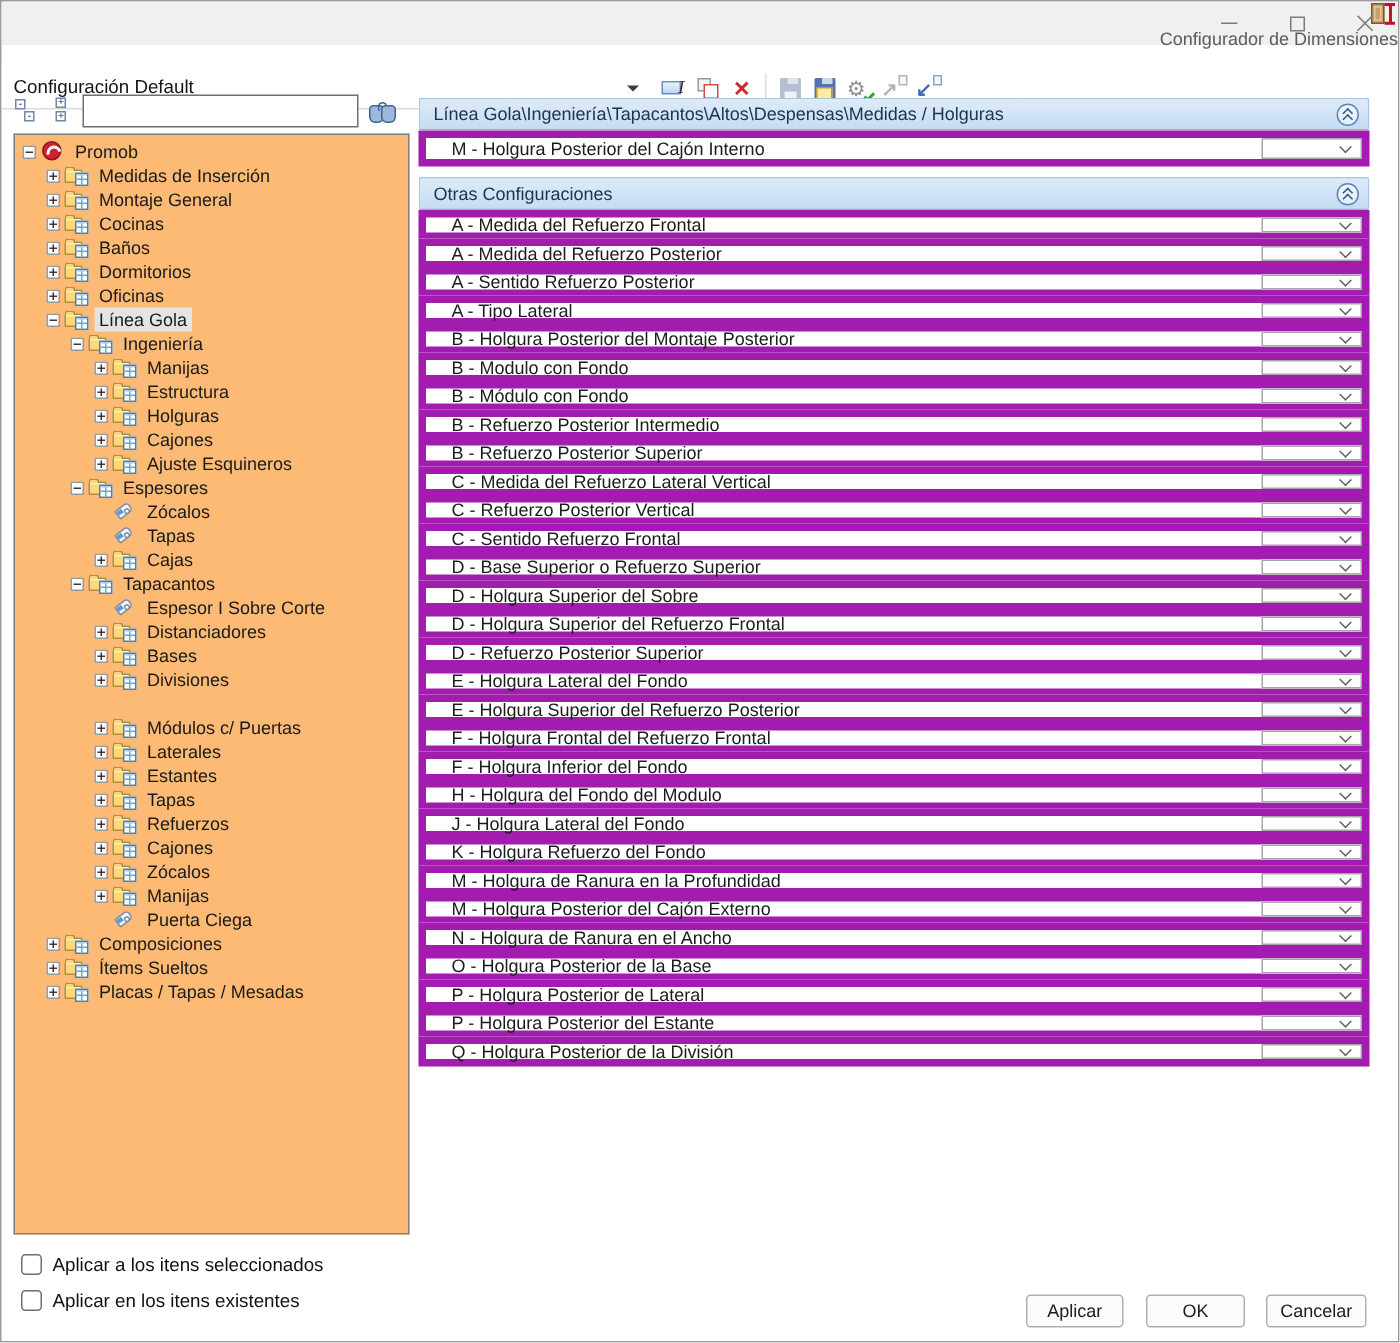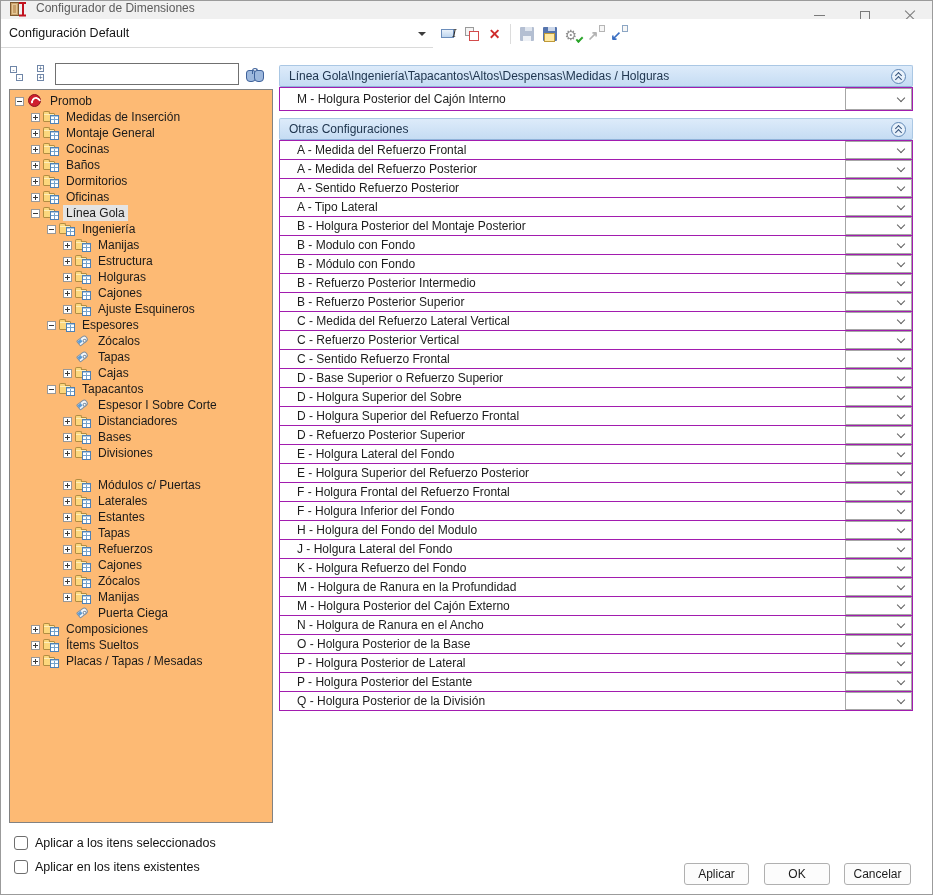--- a/index.html
+++ b/index.html
@@ -7,40 +7,40 @@
   body { font-family:"Liberation Sans", sans-serif; }
 
   .window {
     position:relative; width:933px; height:895px;
     background:#ffffff; border:1px solid #9b9b9b; overflow:hidden;
   }
 
   
   .titlebar {
     position:absolute; top:0; left:0; right:0; height:29px;
-    background:#f0f0f0; display:flex; align-items:flex-start;
+    background:#f0f0f0; display:flex; align-items:flex-end;flex-direction:column;
   }
   .app-icon { position:relative; width:18px; height:17px; margin-left:9px; flex:0 0 18px; }
   .app-icon .panel { position:absolute; left:0; top:1px; width:9px; height:14px; background:#c9a06a; border:1px solid #7d5a2e; }
   .app-icon .panel::before { content:''; position:absolute; left:1px; top:1px; right:1px; bottom:1px; border:1px solid #e4c896; }
   .app-icon .ibeam { position:absolute; right:2px; top:0; width:7px; height:16px; }
   .app-icon .ibeam::before { content:''; position:absolute; left:3px; top:1px; width:1.5px; height:14px; background:#c1121f; }
   .app-icon .ibeam::after { content:''; position:absolute; left:0; top:1px; width:7px; height:1.5px; background:#c1121f; box-shadow:0 12.5px 0 #c1121f; }
   .title-text { margin-left:8px; font-size:12px; color:#5c5c5c; }
   .win-controls { position:absolute; right:0; top:0; height:29px; display:flex; }
   .win-btn { width:45px; height:29px; display:flex; align-items:center; justify-content:center; }
   .glyph-min { width:11px; height:1px; background:#7a7a7a; }
   .glyph-max { width:10px; height:10px; border:1px solid #7a7a7a; }
   .glyph-close { position:relative; width:12px; height:12px; }
   .glyph-close::before,.glyph-close::after { content:''; position:absolute; left:-1px; top:5px; width:14px; height:1.2px; background:#7a7a7a; }
   .glyph-close::before { transform:rotate(45deg); }
   .glyph-close::after { transform:rotate(-45deg); }
 
   
-  .toolbar { position:absolute; top:18px; left:0; right:0; height:29px; background:#fff; display:flex; align-items:center; }
+  .toolbar { position:absolute; top:43px; left:0; right:0; height:29px; background:#fff; display:flex; align-items:center; }
   .config-combo { position:relative; width:432px; height:29px; display:flex; align-items:center; border-bottom:1px solid #dadada; cursor:default; }
   .config-combo .cc-label { margin-left:8px; font-size:12.5px; color:#141414; }
   .cc-arrow { position:absolute; right:7px; top:13px; width:0; height:0; border-left:4px solid transparent; border-right:4px solid transparent; border-top:4px solid #3c3c3c; }
   .tb-icons { display:flex; align-items:center; margin-left:4px; }
   .tb-btn { position:relative; width:21px; height:22px; margin:0 1px; display:flex; align-items:center; justify-content:center; }
   .tb-sep { width:1px; height:20px; background:#dcdcdc; margin:0 4px; }
 
   .ic-rename { position:relative; width:16px; height:11px; }
   .ic-rename .box { position:absolute; left:0; top:1px; width:13px; height:9px; border:1px solid #6b8dbb; background:linear-gradient(#eaf2fb,#bdd5ee); }
   .ic-rename .beam { position:absolute; right:0; top:0; font-family:"DejaVu Serif", serif; font-size:11px; line-height:11px; color:#2b2b2b; }
@@ -112,21 +112,21 @@
     background:linear-gradient(#ddebfa,#c5dcf3);
     border:1px solid #aac7e4; border-bottom:1px solid #8fb2d8;
     display:flex; align-items:center;
   }
   .section-title { margin-left:9px; font-size:12px; color:#20364f; }
   .collapse-btn { position:absolute; right:6px; top:3px; width:15px; height:15px; border:1px solid #5f87b5; border-radius:50%; background:rgba(255,255,255,0.5); }
   .collapse-btn i { position:absolute; left:4px; width:5px; height:5px; border-left:1.5px solid #33517a; border-top:1.5px solid #33517a; transform:rotate(45deg); }
   .collapse-btn i.c1 { top:3px; } .collapse-btn i.c2 { top:7px; }
 
   .section-rows { margin-top:1px; }
-  .field-row { position:relative; height:20px; background:#fff; border:1px solid #a21caf; margin-top:-1px; display:flex; align-items:center; }
+  .field-row { position:relative; height:20px; background:#fff; border:5px solid #a21caf; margin-top:-1px; display:flex; align-items:center; }
   .section.first-section .field-row { height:24px; }
   .field-label { margin-left:17px; font-size:12px; color:#1c1c1c; white-space:nowrap; }
   .combo { position:absolute; right:0; top:0; bottom:0; width:67px; background:#fff; border:1px solid #a6a6a6; }
   .combo .ar { position:absolute; right:7px; top:50%; margin-top:-4px; width:6px; height:6px; border-right:1.2px solid #5f5f5f; border-bottom:1.2px solid #5f5f5f; transform:rotate(45deg); }
 
   
   .chk-row { position:absolute; left:13px; display:flex; align-items:center; }
   .chk-row.first { top:835px; } .chk-row.second { top:859px; }
   .chk-box { width:14px; height:14px; border:1px solid #6e6e6e; border-radius:3px; background:#fff; }
   .chk-label { margin-left:7px; font-size:12.5px; color:#111; }

